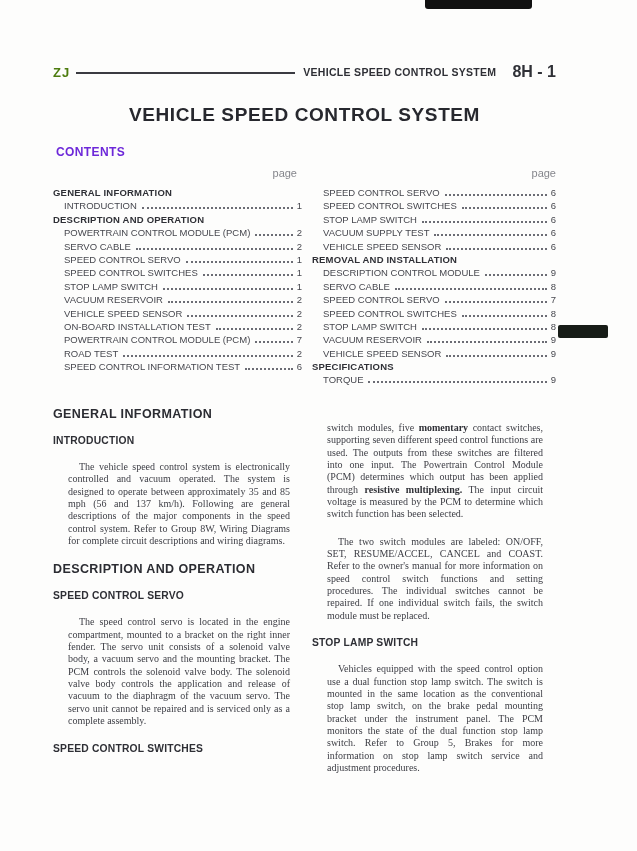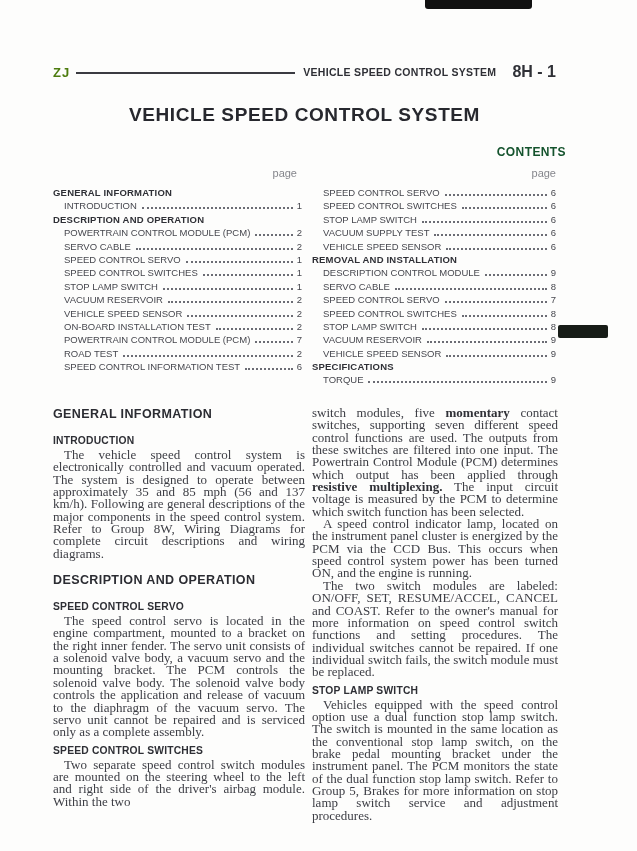--- a/index.html
+++ b/index.html
@@ -26,22 +26,22 @@
   .runhead .model{font-weight:bold;font-size:13px;letter-spacing:1px;color:#4d7c0f;}
   .runhead .rule{flex:1;height:2px;background:#3a3b41;margin:2px 8px 0 6px;}
   .runhead .htitle{font-weight:bold;font-size:10.5px;letter-spacing:.3px;color:#2f3036;}
   .runhead .hpage{font-weight:bold;font-size:16px;margin-left:16px;color:#2f3036;white-space:nowrap;text-align:center;}
   
   .page-title{
     position:absolute;left:53px;top:104px;width:503px;text-align:center;
     font-weight:bold;font-size:19px;letter-spacing:.6px;color:#27282e;
   }
   .contents-label{
-    position:absolute;left:63px;top:145px;width:503px;text-align:right;
-    font-weight:bold;font-size:12px;letter-spacing:.4px;color:#14532d;
+    position:absolute;left:56px;top:145px;width:503px;text-align:left;
+    font-weight:bold;font-size:12px;letter-spacing:.4px;color:#6d28d9;
   }
   .page-word{position:absolute;top:167px;font-size:11px;color:#85868c;text-align:right;width:244px;}
   .page-word.l{left:53px;}
   .page-word.r{left:312px;}
   
   .toc{
     position:absolute;left:53px;top:186px;width:503px;
     display:flex;font-size:9.5px;color:#46474e;
   }
   .toc-col{display:flex;flex-direction:column;}
@@ -65,22 +65,22 @@
     margin:0 0 14px 0;
   }
   .h1.mid{margin-top:13px;}
   .h2{
     font-weight:bold;font-size:10.3px;letter-spacing:.2px;color:#2e2f35;
     margin:0 0 3px 0;
   }
   .h2.mid{margin-top:6px;}
   p.body{
     font-family:"Liberation Serif", serif;
-    font-size:13px;line-height:12.35px;text-align:justify;
-    margin:0;color:#3c3d44;text-indent:11px;
+    font-size:10px;line-height:12.35px;text-align:justify;
+    margin:15px;color:#3c3d44;text-indent:11px;
   }
   p.body.cont{text-indent:0;}
   p.body b{color:#303137;}
 </style>
 </head>
 <body>
 
 <div class="scan-mark-top"></div>
 <div class="section-tab"></div>
 
@@ -235,22 +235,20 @@
 
 <div class="bodygrid">
   <div class="col-l">
     <div class="h1">GENERAL INFORMATION</div>
     <div class="h2">INTRODUCTION</div>
     <p class="body">The vehicle speed control system is electronically controlled and vacuum operated. The system is designed to operate between approximately 35 and 85 mph (56 and 137 km/h). Following are general descriptions of the major components in the speed control system. Refer to Group 8W, Wiring Diagrams for complete circuit descriptions and wiring diagrams.</p>
     <div class="h1 mid">DESCRIPTION AND OPERATION</div>
     <div class="h2">SPEED CONTROL SERVO</div>
     <p class="body">The speed control servo is located in the engine compartment, mounted to a bracket on the right inner fender. The servo unit consists of a solenoid valve body, a vacuum servo and the mounting bracket. The PCM controls the solenoid valve body. The solenoid valve body controls the application and release of vacuum to the diaphragm of the vacuum servo. The servo unit cannot be repaired and is serviced only as a complete assembly.</p>
     <div class="h2 mid">SPEED CONTROL SWITCHES</div>
-    <p class="body">Two separate speed control switch modules are mounted on the steering wheel to the left and right side of the driver's airbag module. Within the two</p>
   </div>
   <div class="col-r">
     <p class="body cont"><span>switch modules, five </span><b>momentary</b><span> contact switches, supporting seven different speed control functions are used. The outputs from these switches are filtered into one input. The Powertrain Control Module (PCM) determines which output has been applied through </span><b>resistive multiplexing.</b><span> The input circuit voltage is measured by the PCM to determine which switch function has been selected.</span></p>
-    <p class="body">A speed control indicator lamp, located on the instrument panel cluster is energized by the PCM via the CCD Bus. This occurs when speed control system power has been turned ON, and the engine is running.</p>
     <p class="body">The two switch modules are labeled: ON/OFF, SET, RESUME/ACCEL, CANCEL and COAST. Refer to the owner's manual for more information on speed control switch functions and setting procedures. The individual switches cannot be repaired. If one individual switch fails, the switch module must be replaced.</p>
     <div class="h2 mid">STOP LAMP SWITCH</div>
     <p class="body">Vehicles equipped with the speed control option use a dual function stop lamp switch. The switch is mounted in the same location as the conventional stop lamp switch, on the brake pedal mounting bracket under the instrument panel. The PCM monitors the state of the dual function stop lamp switch. Refer to Group 5, Brakes for more information on stop lamp switch service and adjustment procedures.</p>
   </div>
 </div>
 
 </body></html>

